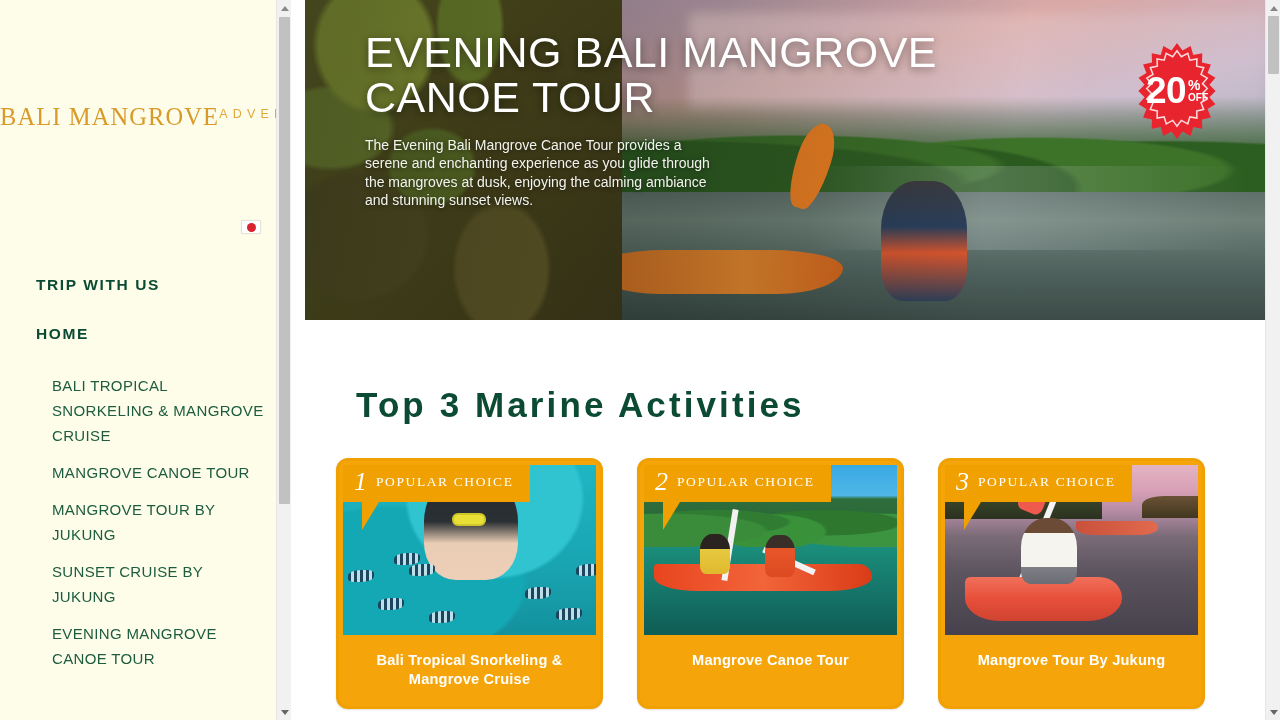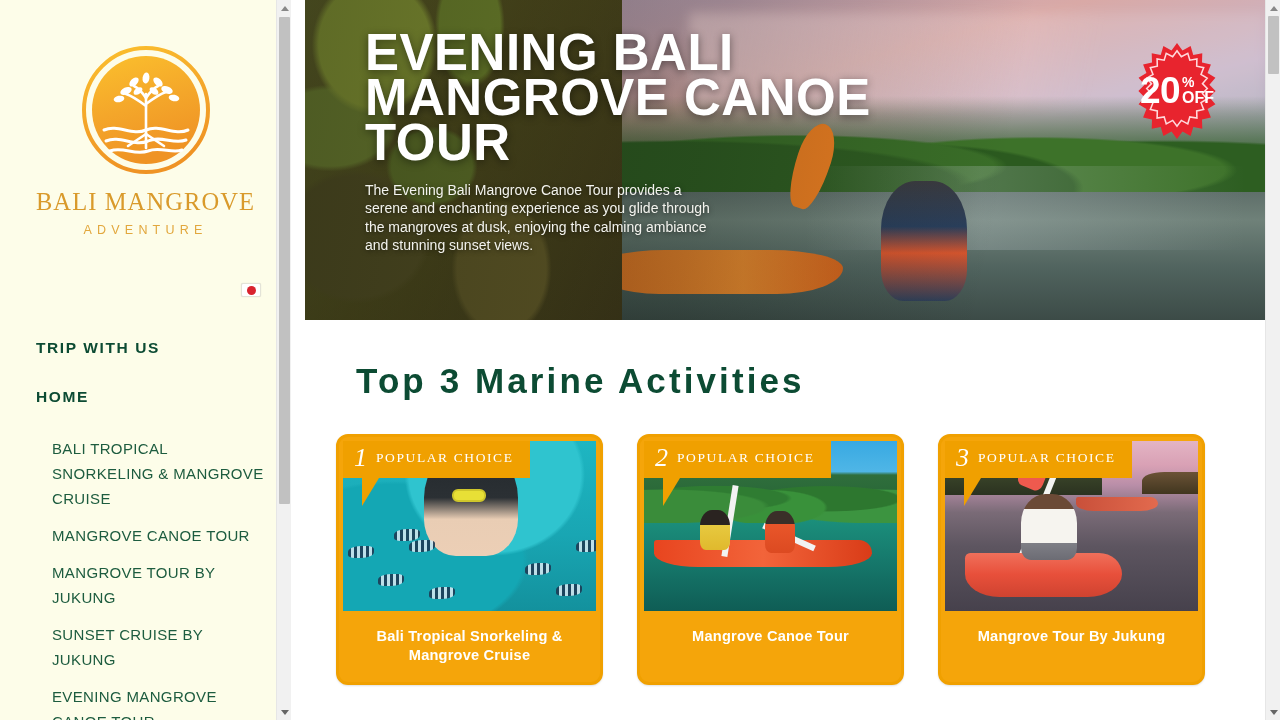--- a/index.html
+++ b/index.html
@@ -19,21 +19,21 @@
     background: #fdfde9;
     flex: 0 0 291px;
     overflow: hidden;
   }
   #sidebar-inner {
     width: 291px;
     padding: 0 0 0 0;
   }
   .logo-wrap {
     padding: 46px 0 0 0;
-    display: flex; flex-direction: column; align-items: center;
+    display: flex; flex-direction: row; align-items: center;
   }
   .logo-mark { width: 128px; height: 128px; display:block; }
   .logo-name {
     margin-top: 14px;
     font-family: "Liberation Serif", serif;
     font-size: 24.5px;
     letter-spacing: 1.1px;
     color: #d99a2b;
     font-weight: 400;
     white-space: nowrap;
@@ -187,22 +187,22 @@
     border-radius: 40% 40% 26% 26%;
   }
   .hero-scrim {
     position: absolute; inset: 0;
     background: linear-gradient(100deg, rgba(10,20,10,.42) 0%, rgba(10,20,10,.22) 42%, rgba(0,0,0,0) 72%);
   }
 
   .hero-copy { position: absolute; left: 60px; top: 30px; width: 610px; }
   .hero-title {
     font-family: "Liberation Sans", sans-serif;
-    font-size: 51px; line-height: 45px;
-    font-weight: bold;
+    font-size: 43px; line-height: 45px;
+    font-weight: normal;
     color: #ffffff;
     letter-spacing: .5px;
     text-shadow: 0 2px 9px rgba(0,0,0,.45);
   }
   .hero-desc {
     margin-top: 16px;
     width: 358px;
     font-size: 14px; line-height: 18.4px;
     color: #f3f3ee;
     text-shadow: 0 1px 5px rgba(0,0,0,.55);
@@ -217,25 +217,25 @@
     display: flex; align-items: center; justify-content: center;
     gap: 2px;
     transform: translateY(-1px);
   }
   .badge-num {
     font-size: 37px; font-weight: bold; color: #fff; line-height: 1;
     letter-spacing: -.5px;
   }
   .badge-ofwrap { display: flex; flex-direction: column; align-items: flex-start; line-height: 1; }
   .badge-pct { font-size: 14px; font-weight: bold; color: #fff; }
-  .badge-off { font-size: 16px; font-weight: bold; color: #fff; margin-top: 1px; }
+  .badge-off { font-size: 10px; font-weight: bold; color: #fff; margin-top: 1px; }
 
   
   .section {
-    padding: 41px 0 0 65px;
+    padding: 65px 0 0 65px;
   }
   .section-title {
     font-size: 35px;
     font-weight: bold;
     color: #0c4b33;
     letter-spacing: 3.1px;
   }
 
   
   .cards {

